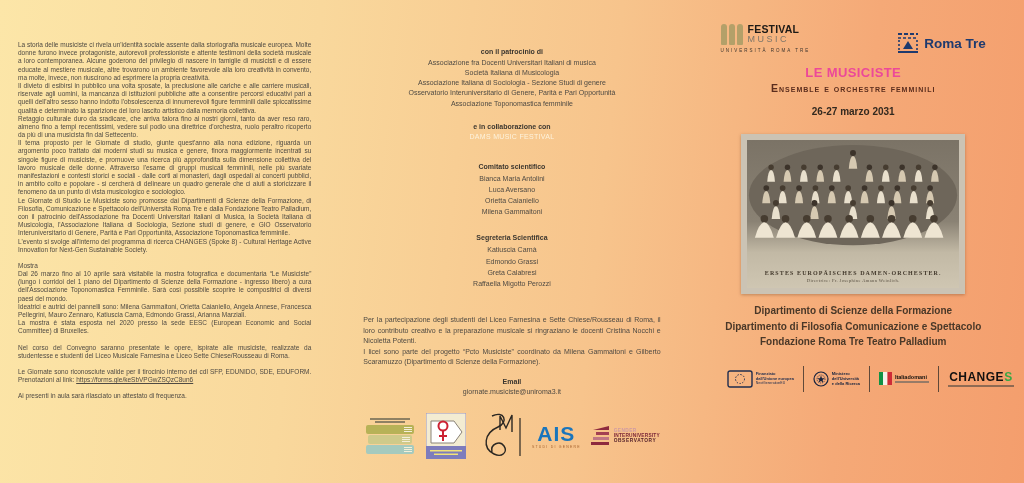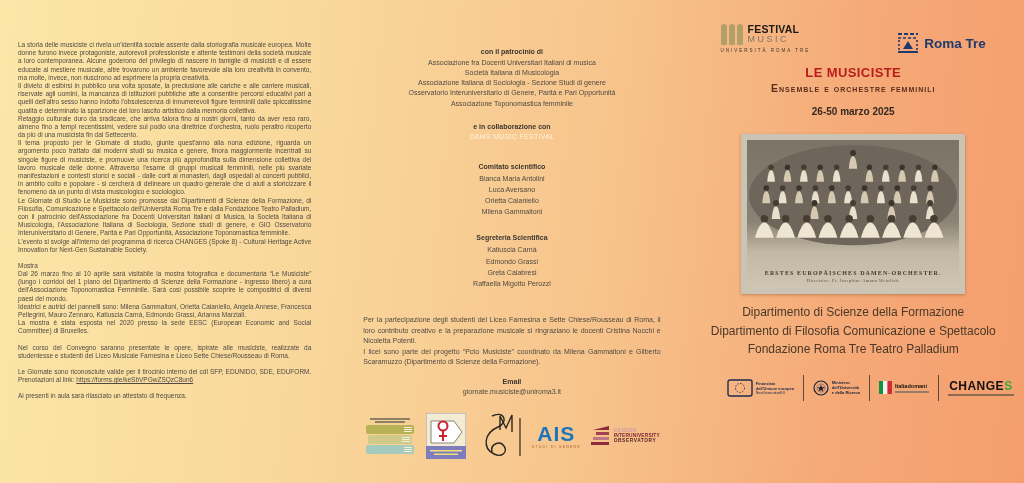--- a/index.html
+++ b/index.html
@@ -61,32 +61,32 @@
   .pal-cols { display:flex; gap:2px; align-items:flex-end; }
   .pal-col { width:6px; height:21px; background:#b3a069; border-radius:3px 3px 1px 1px; }
   .pal-words { text-align:left; }
   .pal-name { font-size:10.5px; font-weight:800; color:#1d1a16; letter-spacing:.2px; line-height:1; }
   .pal-sub { font-size:9px; color:#7d766a; letter-spacing:2.5px; line-height:1.1; }
   .pal-univ { font-size:4.5px; letter-spacing:2px; color:#3a332c; margin-top:3px; }
   .romatre { display:flex; align-items:center; gap:5px; margin-top:8px; }
   .rt-name { font-size:13.5px; font-weight:bold; color:#1e3a6e; }
 
   .edition { margin-top:20px; font-size:9.5px; font-weight:bold; color:#33291f; }
-  .title { margin-top:11px; font-size:13px; font-weight:800; color:#b91c1c; letter-spacing:.4px; }
+  .title { margin-top:11px; font-size:13px; font-weight:800; color:#ec4899; letter-spacing:.4px; }
   .subtitle { margin-top:2px; font-size:10.5px; font-weight:600; font-variant:small-caps; letter-spacing:1px; color:#5b2d1d; }
   .dates { margin-top:12px; font-size:10px; font-weight:bold; color:#33291f; }
 
   .photo-card { width:224px; margin:17px auto 0 auto; background:#cbc3b4; padding:6px 6px 6px 6px; box-shadow:0 1px 3px rgba(90,50,20,.35); }
   .photo-inner { height:148px; position:relative; background:linear-gradient(#7b7366 0%, #8a8274 55%, #c2b9a5 76%, #cfc6b2 100%); }
   .photo-inner svg { position:absolute; top:0; left:0; }
   .photo-cap1 { position:absolute; left:0; right:0; bottom:12px; font-family:"Liberation Serif", serif; font-size:6px; font-weight:600; letter-spacing:1.1px; color:#43392c; }
   .photo-cap2 { position:absolute; left:0; right:0; bottom:5px; font-family:"Liberation Serif", serif; font-size:4.5px; letter-spacing:.4px; color:#5a5143; }
 
   .departments { margin-top:9px; }
-  .dept-line { font-size:12px; font-weight:normal; color:#4a3828; line-height:1.55; }
+  .dept-line { font-size:10px; font-weight:bold; color:#4a3828; line-height:1.55; }
 
   .footer-logos { margin-top:16px; display:flex; align-items:center; justify-content:flex-end; gap:9px; }
   .flogo-sep { width:1px; height:26px; background:#2e2a26; opacity:.75; }
   .eu-logo { display:flex; align-items:center; gap:3px; }
   .eu-text { text-align:left; color:#1e2c4e; }
   .eu-l1, .eu-l2 { font-size:4px; font-weight:bold; line-height:1.25; }
   .eu-l3 { font-size:3.5px; line-height:1.3; }
   .min-logo { display:flex; align-items:center; gap:3px; }
   .min-text { text-align:left; color:#16233f; }
   .min-line { font-size:4px; font-weight:bold; line-height:1.3; }
@@ -238,21 +238,21 @@
           <line x1="20" y1="8" x2="20" y2="20" stroke="#1e3a6e" stroke-width="1.6" stroke-dasharray="2 2"></line>
           <line x1="1" y1="20" x2="21" y2="20" stroke="#1e3a6e" stroke-width="2"></line>
           <polygon points="11,9 6,17 16,17" fill="#1e3a6e"></polygon>
         </svg>
         <div class="rt-name">Roma Tre</div>
       </div>
     </div>
 
     <div class="title">LE MUSICISTE</div>
     <div class="subtitle">Ensemble e orchestre femminili</div>
-    <div class="dates">26-50 marzo 2025</div>
+    <div class="dates">26-27 marzo 2031</div>
 
     <div class="photo-card">
       <div class="photo-inner">
         <svg width="212" height="118" viewBox="0 0 220 118">
           <defs>
             <g id="pp">
                 <circle cx="0" cy="-8" r="2.8" fill="#463c30"></circle>
                 <path d="M-4,7 Q-3,-5 0,-5 Q3,-5 4,7 Z" fill="#e9e0cd"></path>
               </g>
             <g id="pq">

